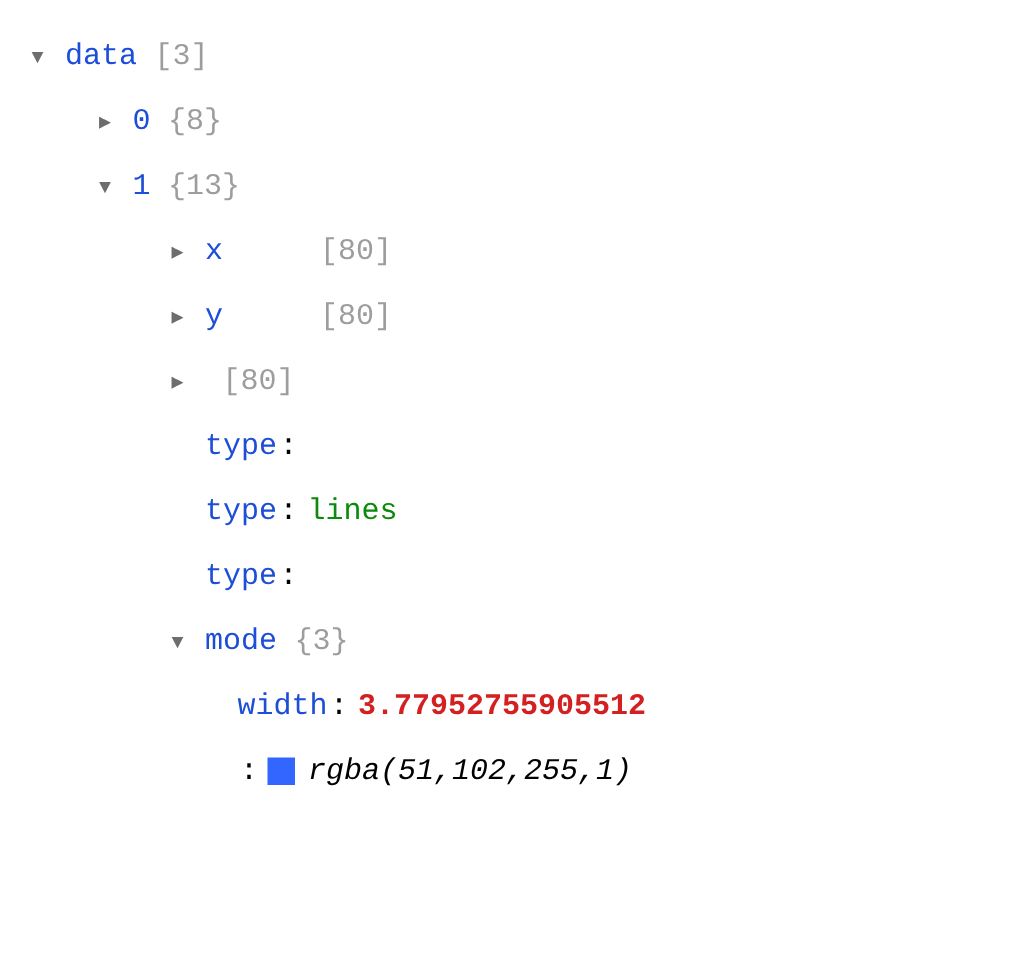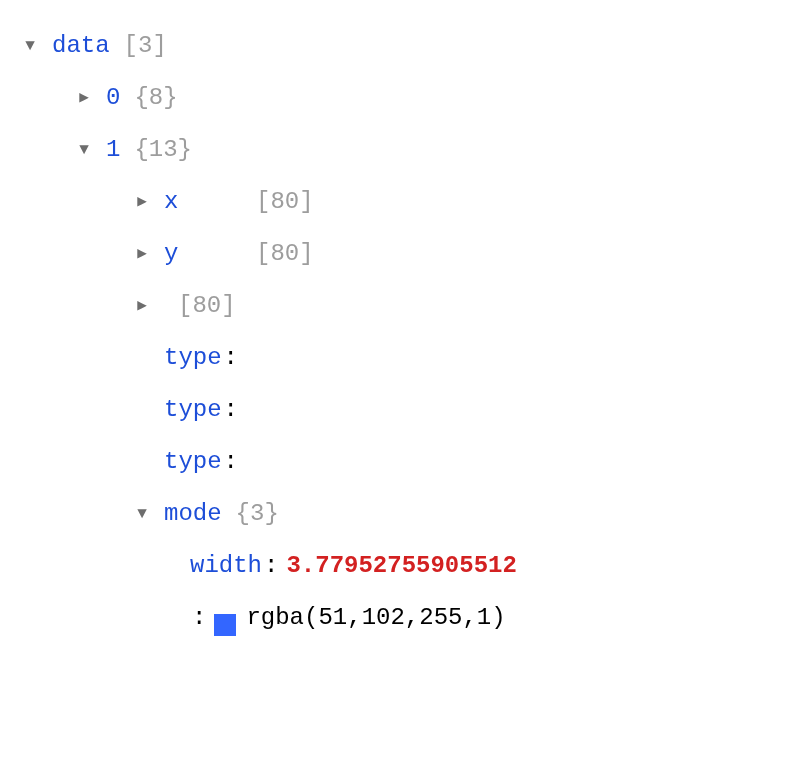--- a/index.html
+++ b/index.html
@@ -17,21 +17,21 @@
     }
     .row {
       display: flex;
       align-items: center;
       padding: 8px 0;
       white-space: nowrap;
     }
     .indent-0 { padding-left: 20px; }
     .indent-1 { padding-left: 74px; }
     .indent-2 { padding-left: 132px; }
-    .indent-3 { padding-left: 190px; align-items: flex-end; }
+    .indent-3 { padding-left: 190px; }
     .toggle {
       display: inline-block;
       width: 20px;
       text-align: center;
       color: #6d6d6d;
       font-size: 16px;
       margin-right: 12px;
       cursor: pointer;
       user-select: none;
     }
@@ -52,20 +52,21 @@
     }
     .val-string {
       color: #0b8a0b;
     }
     .val-number {
       color: #d32121;
       font-weight: bold;
     }
     .val-color {
       color: #000000;
+      font-style: italic;
     }
     .swatch {
       display: inline-block;
       width: 22px;
       height: 22px;
       margin-right: 10px;
       vertical-align: middle;
       margin-top: -3px;
     }
     .key-fixed {
@@ -114,20 +115,21 @@
 <div class="row indent-2">
   <span class="toggle-spacer"></span>
   <span class="key">type</span>
   <span class="colon">:</span>
 </div>
 
 <div class="row indent-2">
   <span class="toggle-spacer"></span>
   <span class="key">type</span>
   <span class="colon">:</span>
+  <span class="val-string">lines</span>
 </div>
 
 <div class="row indent-2">
   <span class="toggle-spacer"></span>
   <span class="key">type</span>
   <span class="colon">:</span>
 </div>
 
 <div class="row indent-2">
   <span class="toggle">▼</span>

